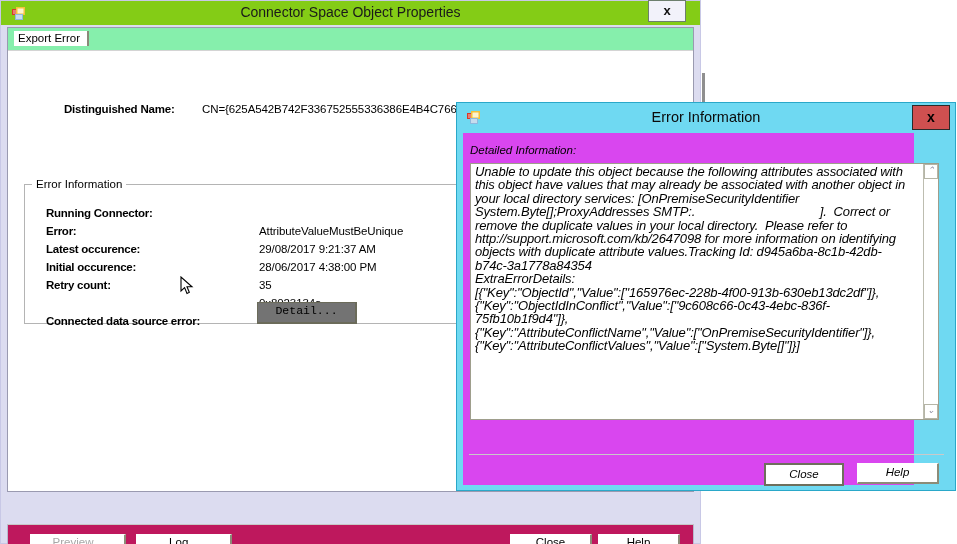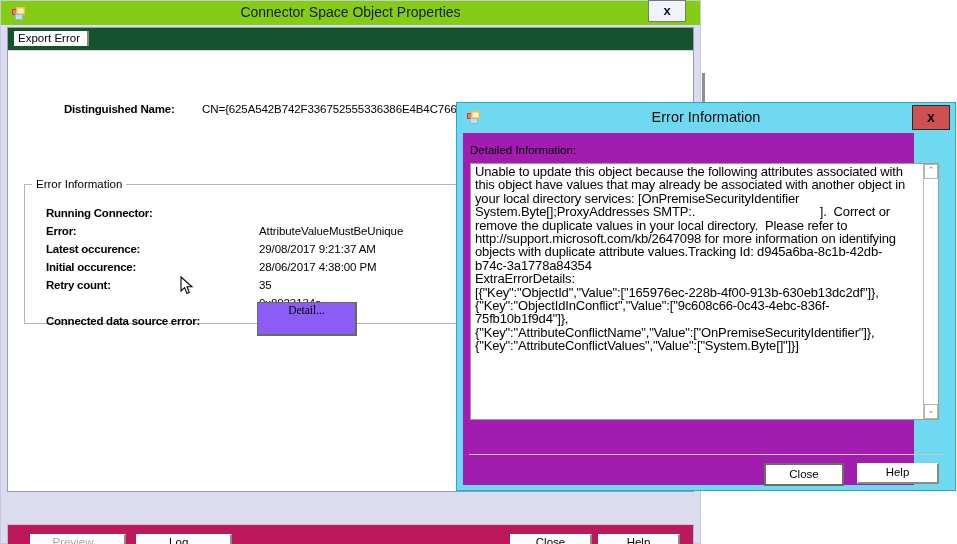--- a/index.html
+++ b/index.html
@@ -78,21 +78,21 @@
     height: 465px;
     background: #ffffff;
     border: 1px solid #9a9ab0;
     box-sizing: border-box;
   }
   #tabstrip {
     position: absolute;
     left: 0; top: 0;
     width: 100%;
     height: 23px;
-    background: #14532d;
+    background: #86efac;
     border-bottom: 1px solid #d4d4d4;
     box-sizing: border-box;
   }
   #tab-export-error {
     position: absolute;
     left: 6px;
     top: 3px;
     padding: 1px 7px 2px 4px;
     font-size: 11.5px;
     color: #000;
@@ -155,30 +155,30 @@
   .field-value.rt {
     left: auto;
     right: 10px;
   }
 
   #detail-btn {
     position: absolute;
     left: 249px;
     top: 274px;
     width: 100px;
-    height: 34px;
-    background: #8b5cf6;
+    height: 22px;
+    background: #737373;
     border: 1px solid #6b6b5a;
     border-right-width: 2px;
     border-bottom-width: 2px;
     box-sizing: border-box;
     font-size: 11.5px;
     text-align: center;
     line-height: 15px;
-    font-family: Liberation Serif, serif;
+    font-family: Liberation Mono, monospace;
     color: #000;
   }
 
   
   #main-buttonbar {
     position: absolute;
     left: 6px;
     top: 523px;
     width: 687px;
     height: 54px;
@@ -268,22 +268,23 @@
     text-align: center;
     line-height: 22px;
     font-family: "Liberation Sans", sans-serif;
   }
   #err-client {
     position: absolute;
     left: 6px;
     top: 30px;
     width: 451px;
     height: 352px;
-    background: #a21caf;
-    box-sizing: border-box;
+    background: #d946ef;
+    box-sizing: border-box;
+    font-style: italic;
   }
   #detailed-info-label {
     position: absolute;
     left: 7px;
     top: 11px;
     font-size: 11.5px;
     color: #000;
   }
   #detail-textbox {
     position: absolute;

